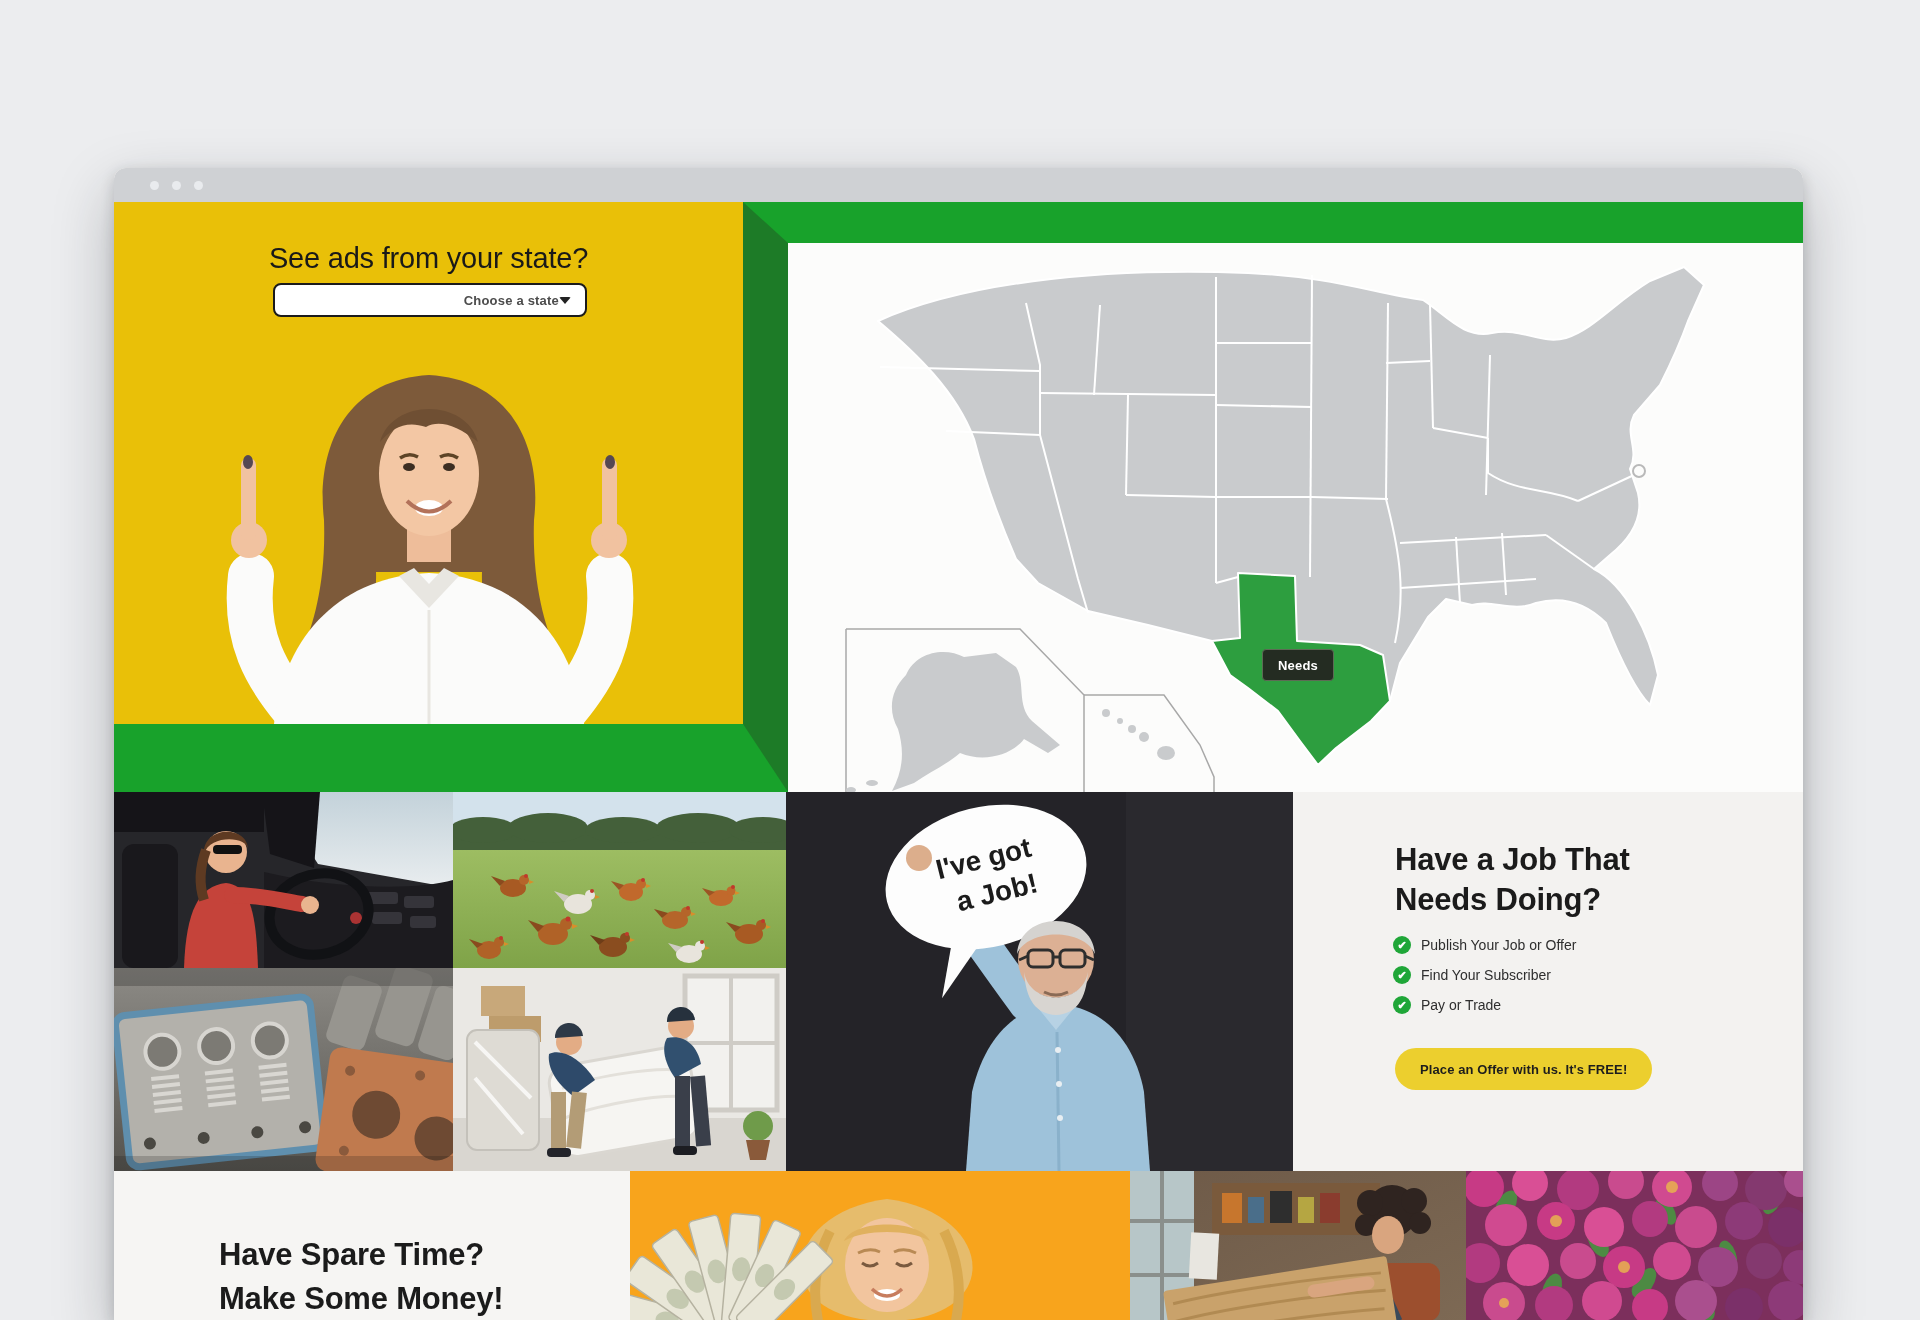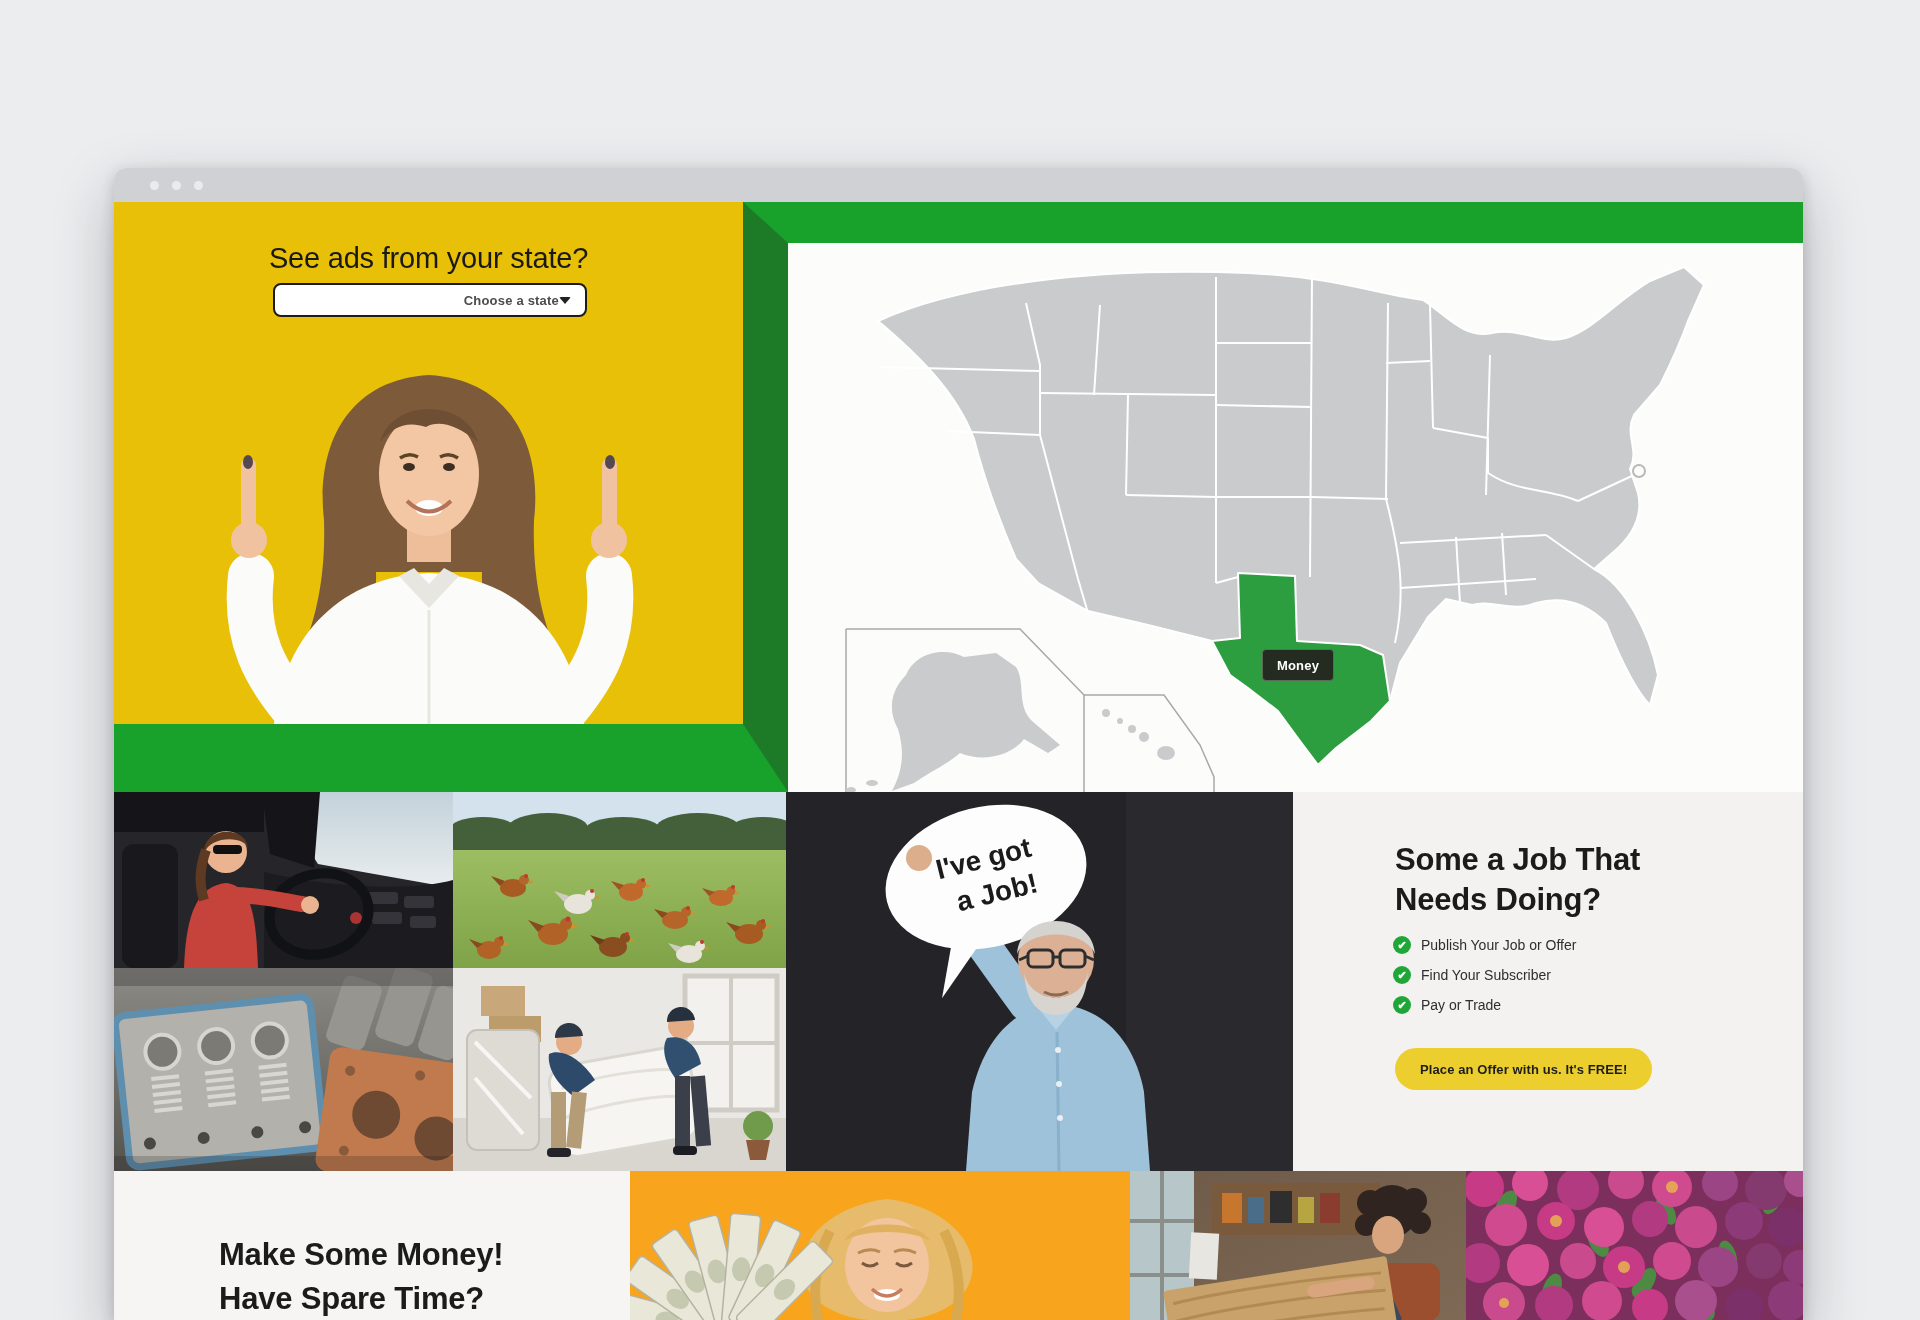--- a/index.html
+++ b/index.html
@@ -156,21 +156,21 @@
         <ellipse cx="63" cy="547" rx="5" ry="3" fill="#c9cbcd"></ellipse>
 
         <g fill="#c9cbcd">
           <circle cx="318" cy="470" r="4"></circle>
           <circle cx="332" cy="478" r="3"></circle>
           <circle cx="344" cy="486" r="4"></circle>
           <circle cx="356" cy="494" r="5"></circle>
           <ellipse cx="378" cy="510" rx="9" ry="7"></ellipse>
         </g>
       </svg>
-      <div class="state-tooltip">Money</div>
+      <div class="state-tooltip">Needs</div>
     </div>
 
     <div class="photo" style="left:0;top:624px;width:339px;height:176px">
       <svg width="339" height="176" viewBox="0 0 339 176">
         <defs>
             <linearGradient id="sky1" x1="0" y1="0" x2="0" y2="1">
           <stop offset="0" stop-color="#c3d2da"></stop>
               <stop offset="1" stop-color="#e9edef"></stop>
             </linearGradient>
           </defs>
@@ -414,21 +414,21 @@
           <rect x="274" y="158" width="25" height="17" rx="5"></rect>
           <line x1="267" y1="165" x2="274" y2="165"></line>
           <line x1="242" y1="164" x2="233" y2="168"></line>
           <line x1="299" y1="164" x2="308" y2="168"></line>
         </g>
       </svg>
     </div>
 
     <div class="job-panel">
       <div class="job-heading">
-        <div>Some a Job That</div>
+        <div>Have a Job That</div>
         <div>Needs Doing?</div>
       </div>
       <div class="check-list">
         <div class="check-item">
           <span class="check-icon">✔</span>
           <span class="check-label">Publish Your Job or Offer</span>
         </div>
         <div class="check-item">
           <span class="check-icon">✔</span>
           <span class="check-label">Find Your Subscriber</span>
@@ -436,22 +436,22 @@
         <div class="check-item">
           <span class="check-icon">✔</span>
           <span class="check-label">Pay or Trade</span>
         </div>
       </div>
       <button class="offer-button">Place an Offer with us. It's FREE!</button>
     </div>
 
     <div class="spare-panel">
       <div class="spare-heading">
+        <div>Have Spare Time?</div>
         <div>Make Some Money!</div>
-        <div>Have Spare Time?</div>
       </div>
     </div>
 
     <div class="photo" style="left:516px;top:1003px;width:514px;height:150px">
       <svg width="514" height="150" viewBox="0 0 514 150">
         <rect width="514" height="150" fill="#f8a41c"></rect>
         <path d="M 257,150 C 138,150 148,42 257,28 C 366,42 376,150 257,150 Z" fill="#e6bc6c"></path>
         <path d="M 200,60 C 185,90 182,120 188,150 M 314,60 C 329,90 332,120 326,150" stroke="#d9a94f" stroke-width="10" fill="none"></path>
         <ellipse cx="257" cy="94" rx="42" ry="47" fill="#f2c59e"></ellipse>
         <path d="M 214,70 C 224,48 290,48 300,70 C 280,58 234,58 214,70 Z" fill="#e0b15e"></path>

